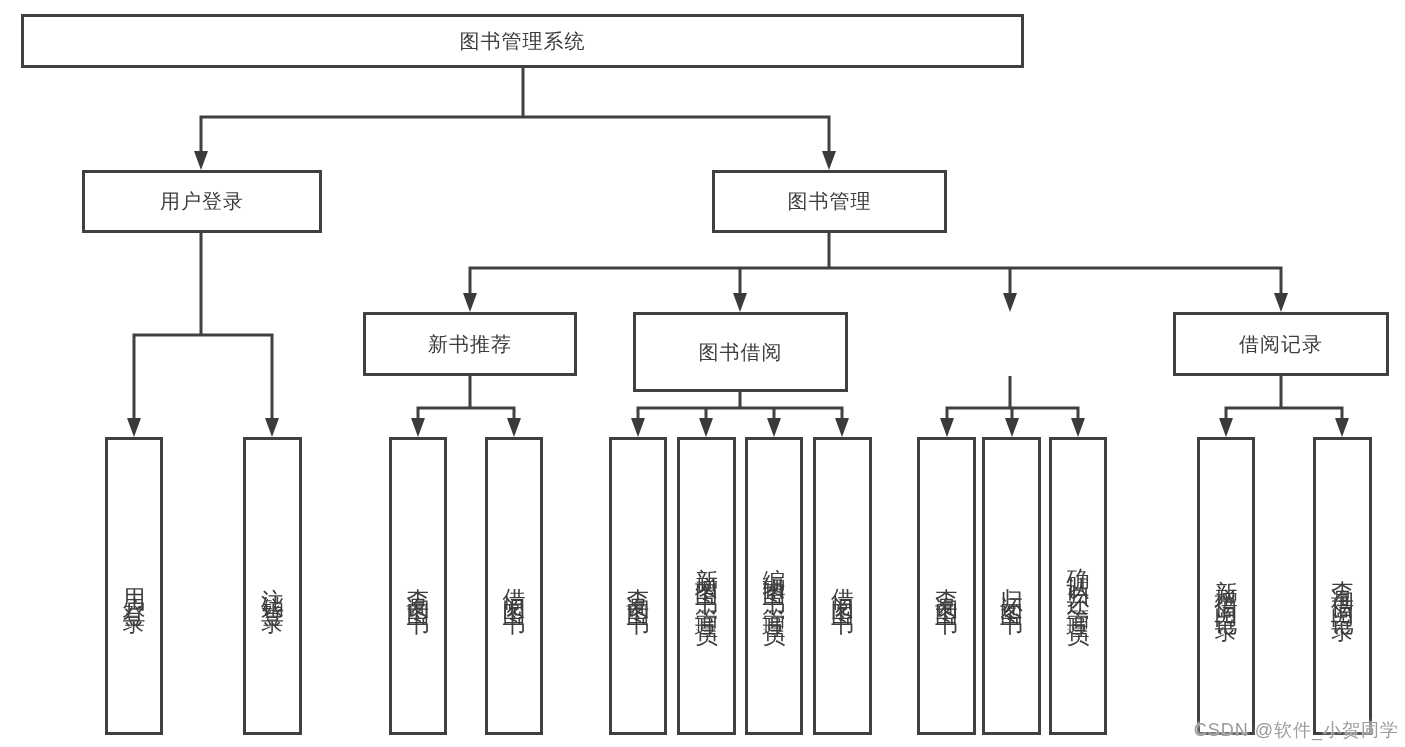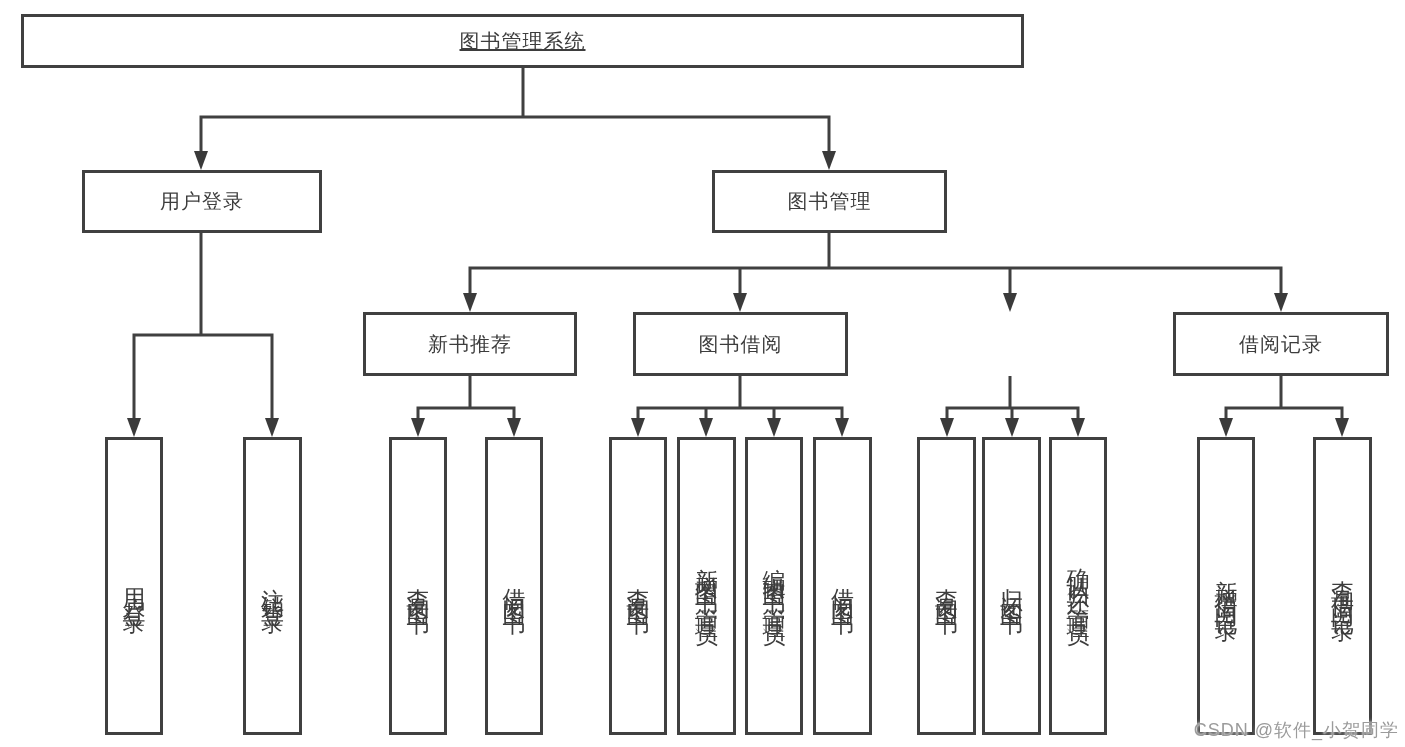--- a/index.html
+++ b/index.html
@@ -97,35 +97,35 @@
       <polygon points="767,418 781,418 774,437"></polygon>
       <polygon points="835,418 849,418 842,437"></polygon>
       <polygon points="940,418 954,418 947,437"></polygon>
       <polygon points="1005,418 1019,418 1012,437"></polygon>
       <polygon points="1071,418 1085,418 1078,437"></polygon>
       <polygon points="1219,418 1233,418 1226,437"></polygon>
       <polygon points="1335,418 1349,418 1342,437"></polygon>
     </g>
   </svg>
 
-  <div class="box" style="left:21px; top:14px; width:1003px; height:54px;text-decoration:underline;">
+  <div class="box" style="left:21px; top:14px; width:1003px; height:54px;">
     <span>图书管理系统</span>
   </div>
 
   <div class="box" style="left:82px; top:170px; width:240px; height:63px;">
     <span>用户登录</span>
   </div>
   <div class="box" style="left:712px; top:170px; width:235px; height:63px;align-items:center;">
     <span>图书管理</span>
   </div>
 
   <div class="box" style="left:363px; top:312px; width:214px; height:64px;">
     <span>新书推荐</span>
   </div>
-  <div class="box" style="left:633px; top:312px; width:215px; height:64px;">
+  <div class="box" style="left:633px; top:312px; width:215px; height:80px;">
     <span>图书借阅</span>
   </div>
   <div class="box" style="left:1173px; top:312px; width:216px; height:64px;">
     <span>借阅记录</span>
   </div>
 
   <div class="vbox" style="left:105px; top:437px; width:58px; height:298px;">
     <span class="vtext">用户登录</span>
   </div>
   <div class="vbox" style="left:243px; top:437px; width:59px; height:298px;">

